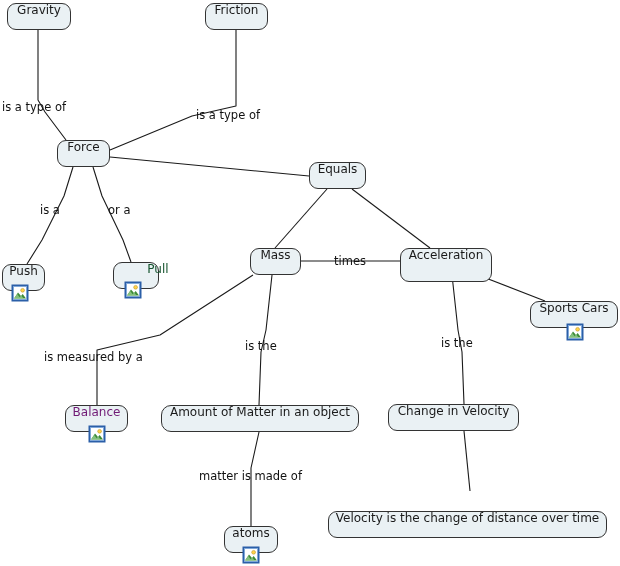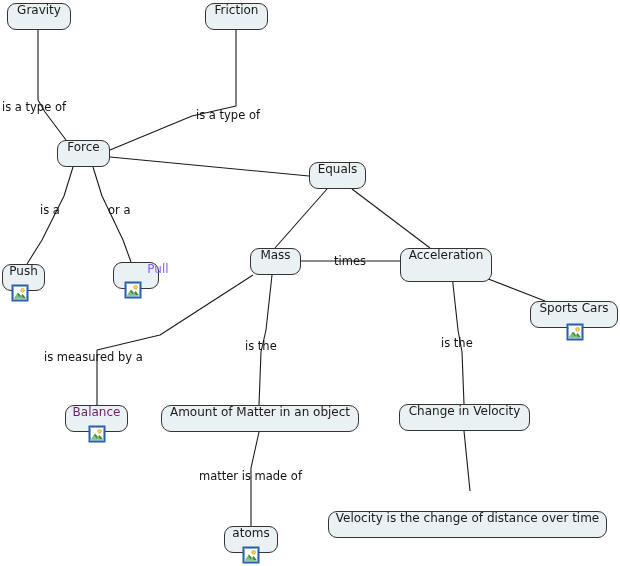--- a/index.html
+++ b/index.html
@@ -91,39 +91,39 @@
     </div>
     <div class="node" style="left: 57px; top: 140px; width: 53px; height: 27px; background: rgb(234, 241, 244); border-color: rgb(51, 51, 51); color: rgb(26, 26, 26);">
       <span class="node-label">Force</span>
     </div>
     <div class="node" style="left: 309px; top: 162px; width: 57px; height: 27px; background: rgb(234, 241, 244); border-color: rgb(51, 51, 51); color: rgb(26, 26, 26);">
       <span class="node-label">Equals</span>
     </div>
     <div class="node" style="left: 2px; top: 264px; width: 43px; height: 27px; background: rgb(234, 241, 244); border-color: rgb(51, 51, 51); color: rgb(26, 26, 26);">
       <span class="node-label">Push</span>
     </div>
-    <div class="node" style="left: 113px; top: 262px; width: 39px; height: 27px; background: rgb(234, 241, 244); border-color: rgb(51, 51, 51); color: #8b5cf6; padding-left: 44px;">
+    <div class="node" style="left: 113px; top: 262px; width: 39px; height: 27px; background: rgb(234, 241, 244); border-color: rgb(51, 51, 51); color: #14532d; padding-left: 44px;">
       <span class="node-label">Pull</span>
     </div>
     <div class="node" style="left: 250px; top: 248px; width: 51px; height: 27px; background: rgb(234, 241, 244); border-color: rgb(51, 51, 51); color: rgb(26, 26, 26);">
       <span class="node-label">Mass</span>
     </div>
     <div class="node" style="left: 400px; top: 248px; width: 92px; height: 34px; background: rgb(234, 241, 244); border-color: rgb(51, 51, 51); color: rgb(26, 26, 26);">
       <span class="node-label">Acceleration</span>
     </div>
     <div class="node" style="left: 530px; top: 301px; width: 88px; height: 27px; background: rgb(234, 241, 244); border-color: rgb(51, 51, 51); color: rgb(26, 26, 26);">
       <span class="node-label">Sports Cars</span>
     </div>
     <div class="node" style="left: 65px; top: 405px; width: 63px; height: 27px; background: rgb(234, 241, 244); border-color: rgb(51, 51, 51); color: #701a75;">
       <span class="node-label">Balance</span>
     </div>
     <div class="node" style="left: 161px; top: 405px; width: 198px; height: 27px; background: rgb(234, 241, 244); border-color: rgb(51, 51, 51); color: rgb(26, 26, 26); border-radius: 10px;">
       <span class="node-label">Amount of Matter in an object</span>
     </div>
-    <div class="node" style="left: 399px; top: 404px; width: 131px; height: 27px; background: rgb(234, 241, 244); border-color: rgb(51, 51, 51); color: rgb(26, 26, 26);">
+    <div class="node" style="left: 388px; top: 404px; width: 131px; height: 27px; background: rgb(234, 241, 244); border-color: rgb(51, 51, 51); color: rgb(26, 26, 26);">
       <span class="node-label">Change in Velocity</span>
     </div>
     <div class="node" style="left: 328px; top: 491px; width: 279px; height: 27px; background: rgb(234, 241, 244); border-color: rgb(51, 51, 51); color: rgb(26, 26, 26); margin-top: 20px;">
       <span class="node-label">Velocity is the change of distance over time</span>
     </div>
     <div class="node" style="left: 224px; top: 526px; width: 54px; height: 27px; background: rgb(234, 241, 244); border-color: rgb(51, 51, 51); color: rgb(26, 26, 26);">
       <span class="node-label">atoms</span>
     </div>
     <div class="edge-label" style="left: 2px; top: 102px;">is a type of</div>
     <div class="edge-label" style="left: 196px; top: 110px;">is a type of</div>

